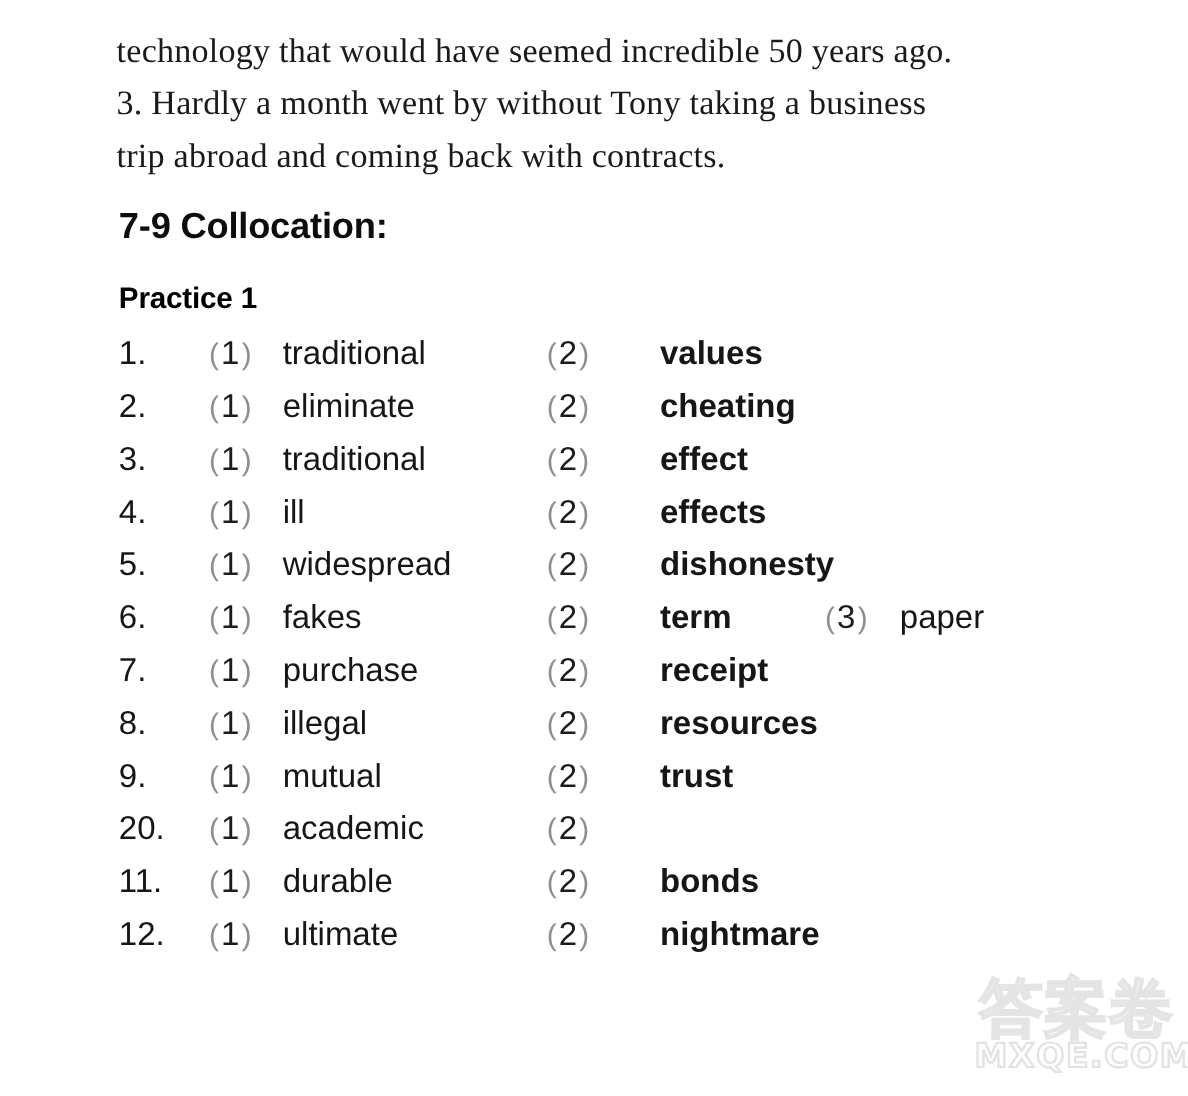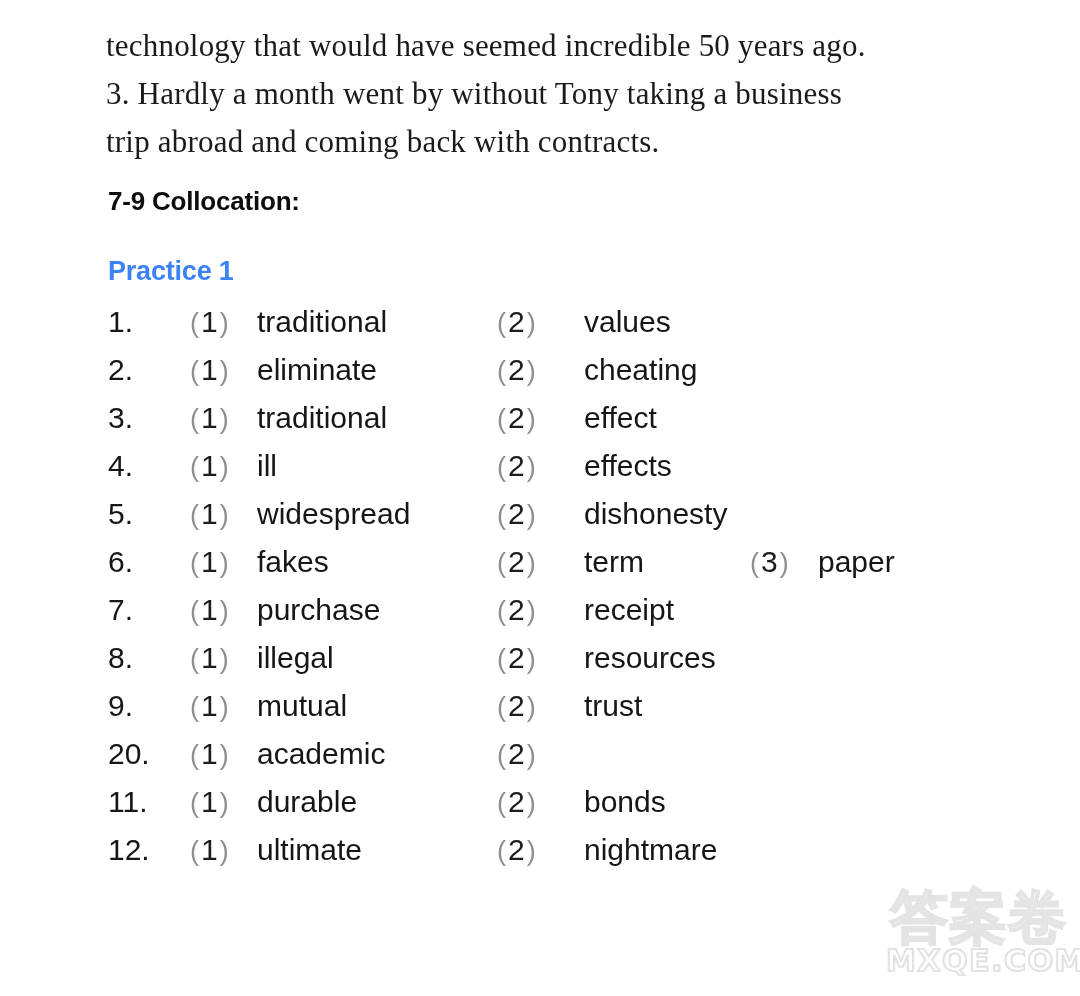--- a/index.html
+++ b/index.html
@@ -30,33 +30,33 @@
     color: #1a1a1a;
     white-space: pre;
     letter-spacing: 0.2px;
   }
 
   
   .h-section {
     position: absolute;
     left: 108px;
     top: 186px;
-    font-size: 26px;
+    font-size: 33px;
     font-weight: bold;
     letter-spacing: -0.2px;
     color: #0d0d0d;
   }
   .h-practice {
     position: absolute;
     left: 108px;
     top: 256px;
     font-size: 27px;
     font-weight: bold;
     letter-spacing: -0.2px;
-    color: #3b82f6;
+    color: #000000;
   }
 
   
   .answers {
     position: absolute;
     left: 0;
     top: 300px;
     width: 1080px;
   }
   .answer-row {
@@ -82,21 +82,21 @@
     font-weight: normal;
   }
   .paren .digit {
     color: #1c1c1c;
     font-size: 30px;
     padding: 0 2px;
   }
   .sub-1 { left: 190px; }
   .word-1 { left: 257px; }
   .sub-2 { left: 497px; }
-  .word-2 { left: 584px; }
+  .word-2 { left: 600px; font-weight: bold; }
   .sub-3 { left: 750px; }
   .word-3 { left: 818px; }
 
   
   .watermark {
     position: absolute;
     right: 4px;
     bottom: 6px;
     width: 200px;
     height: 104px;

